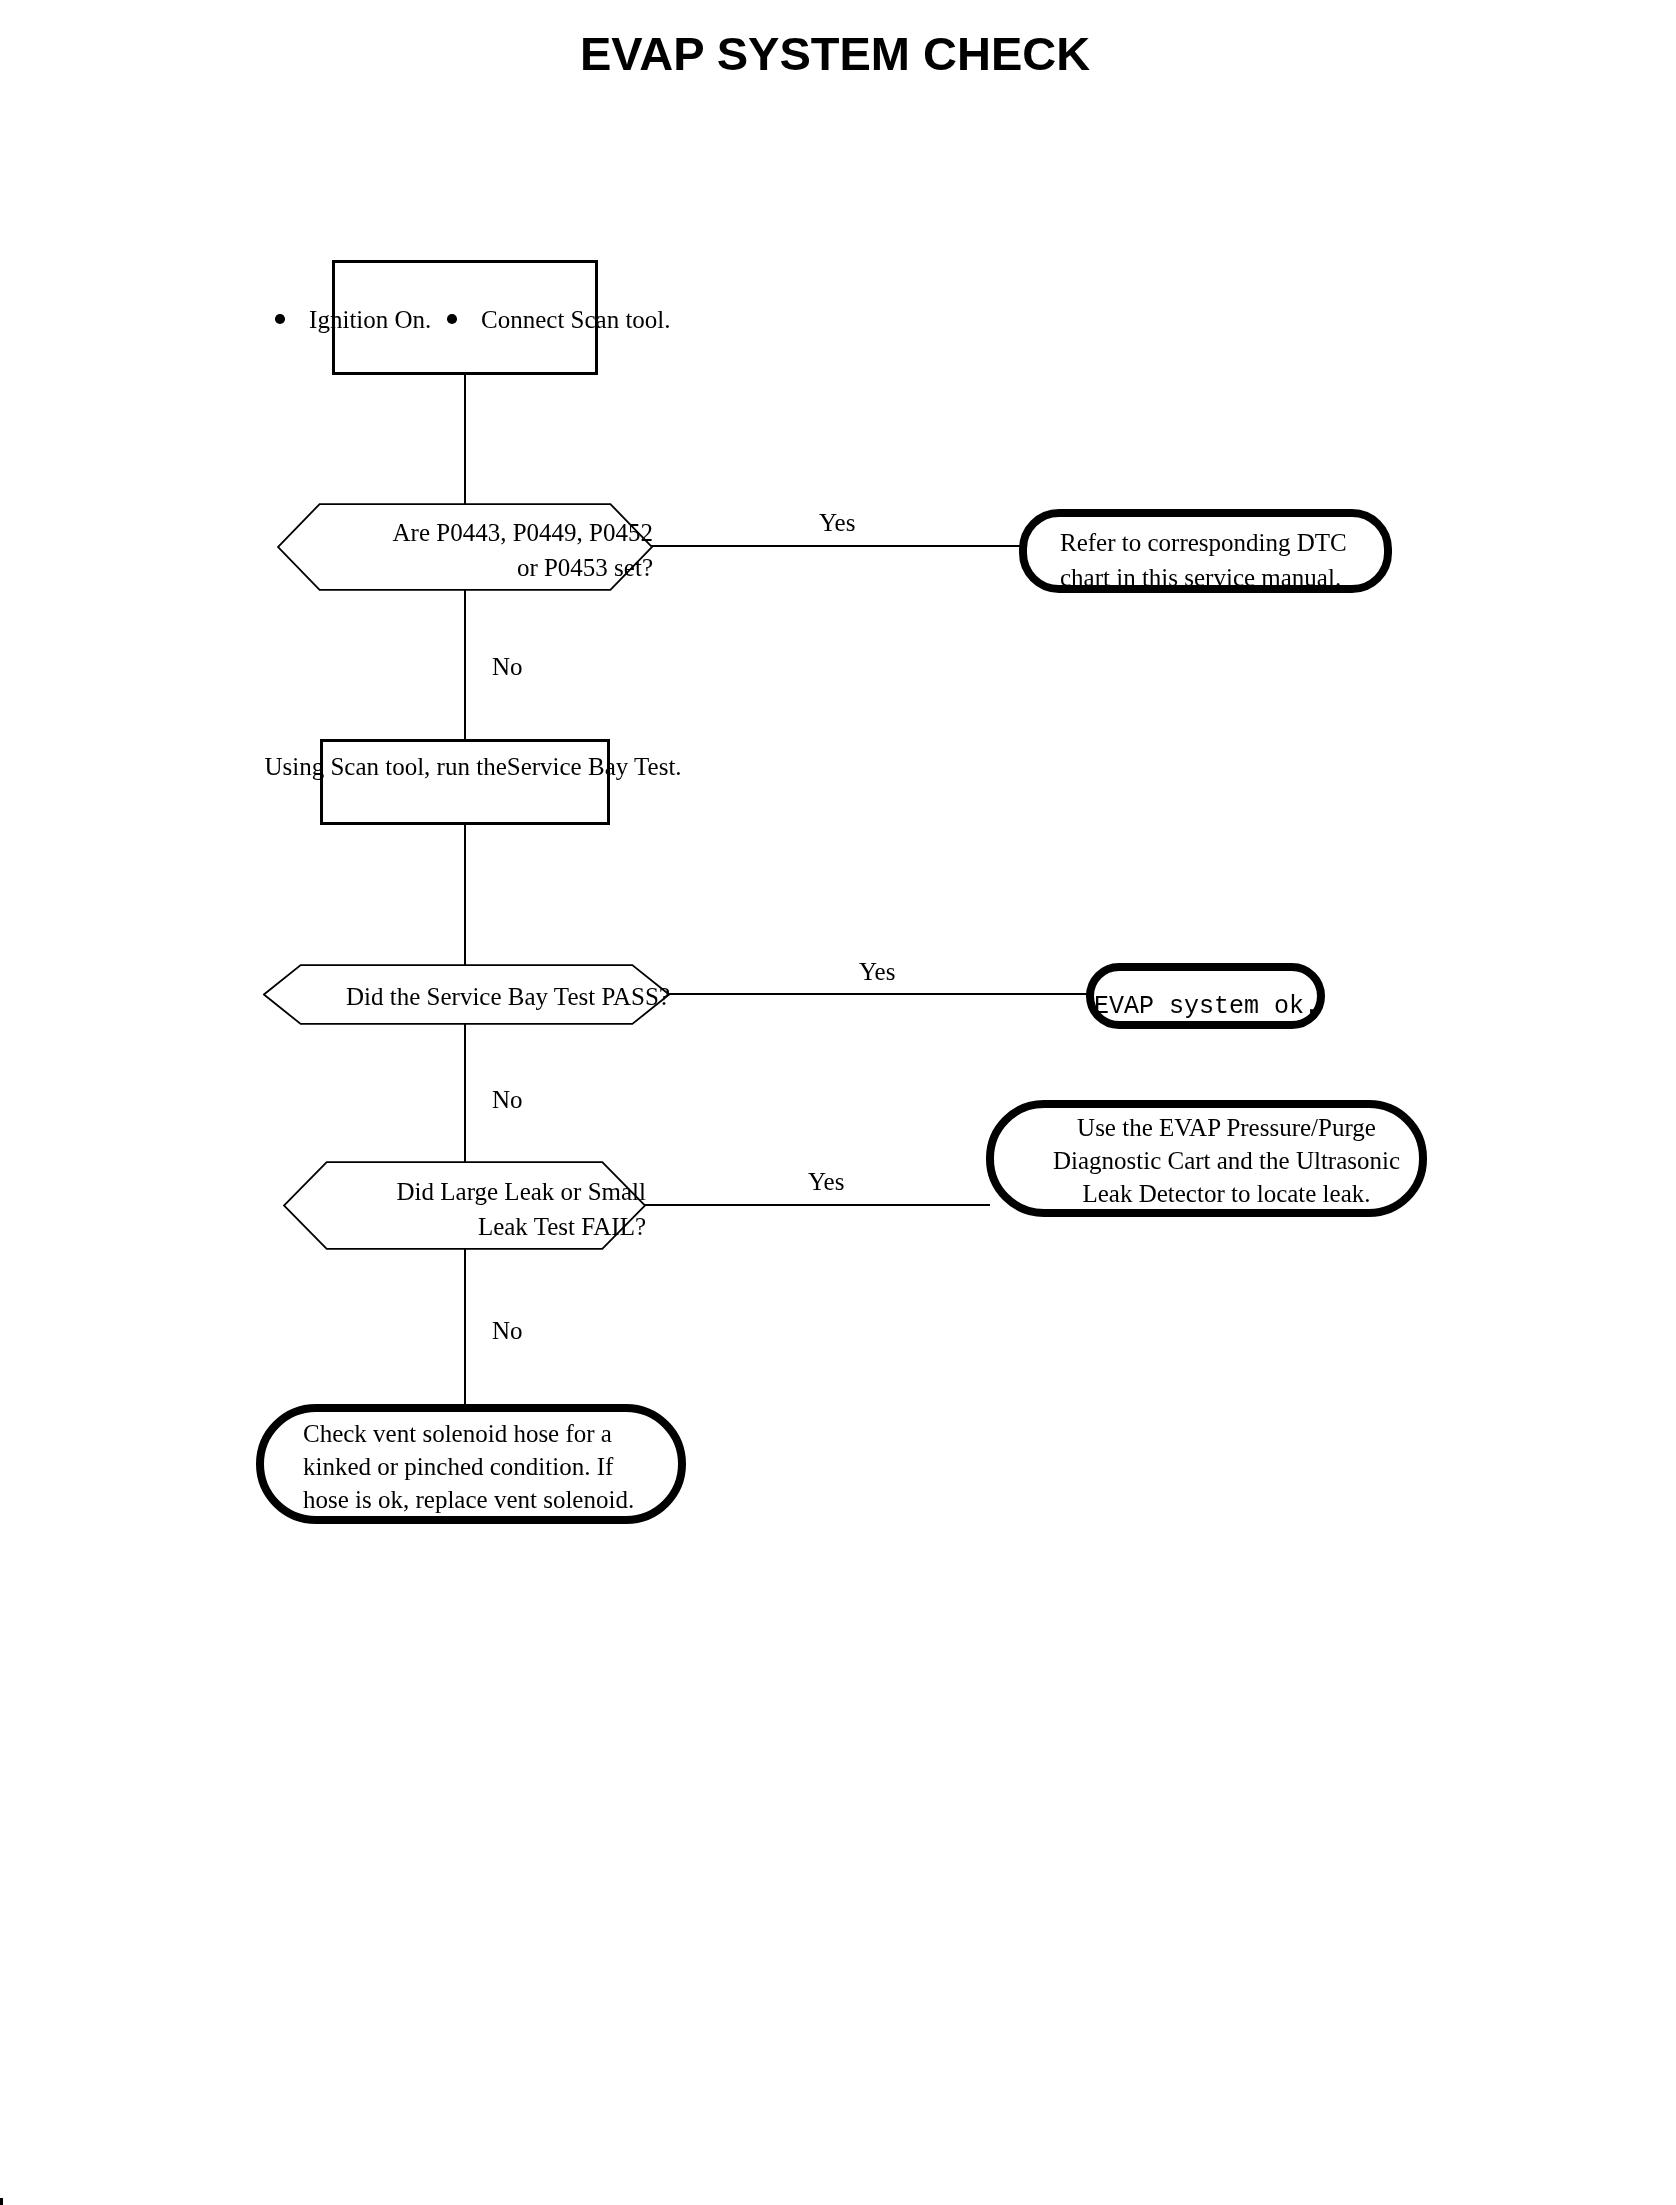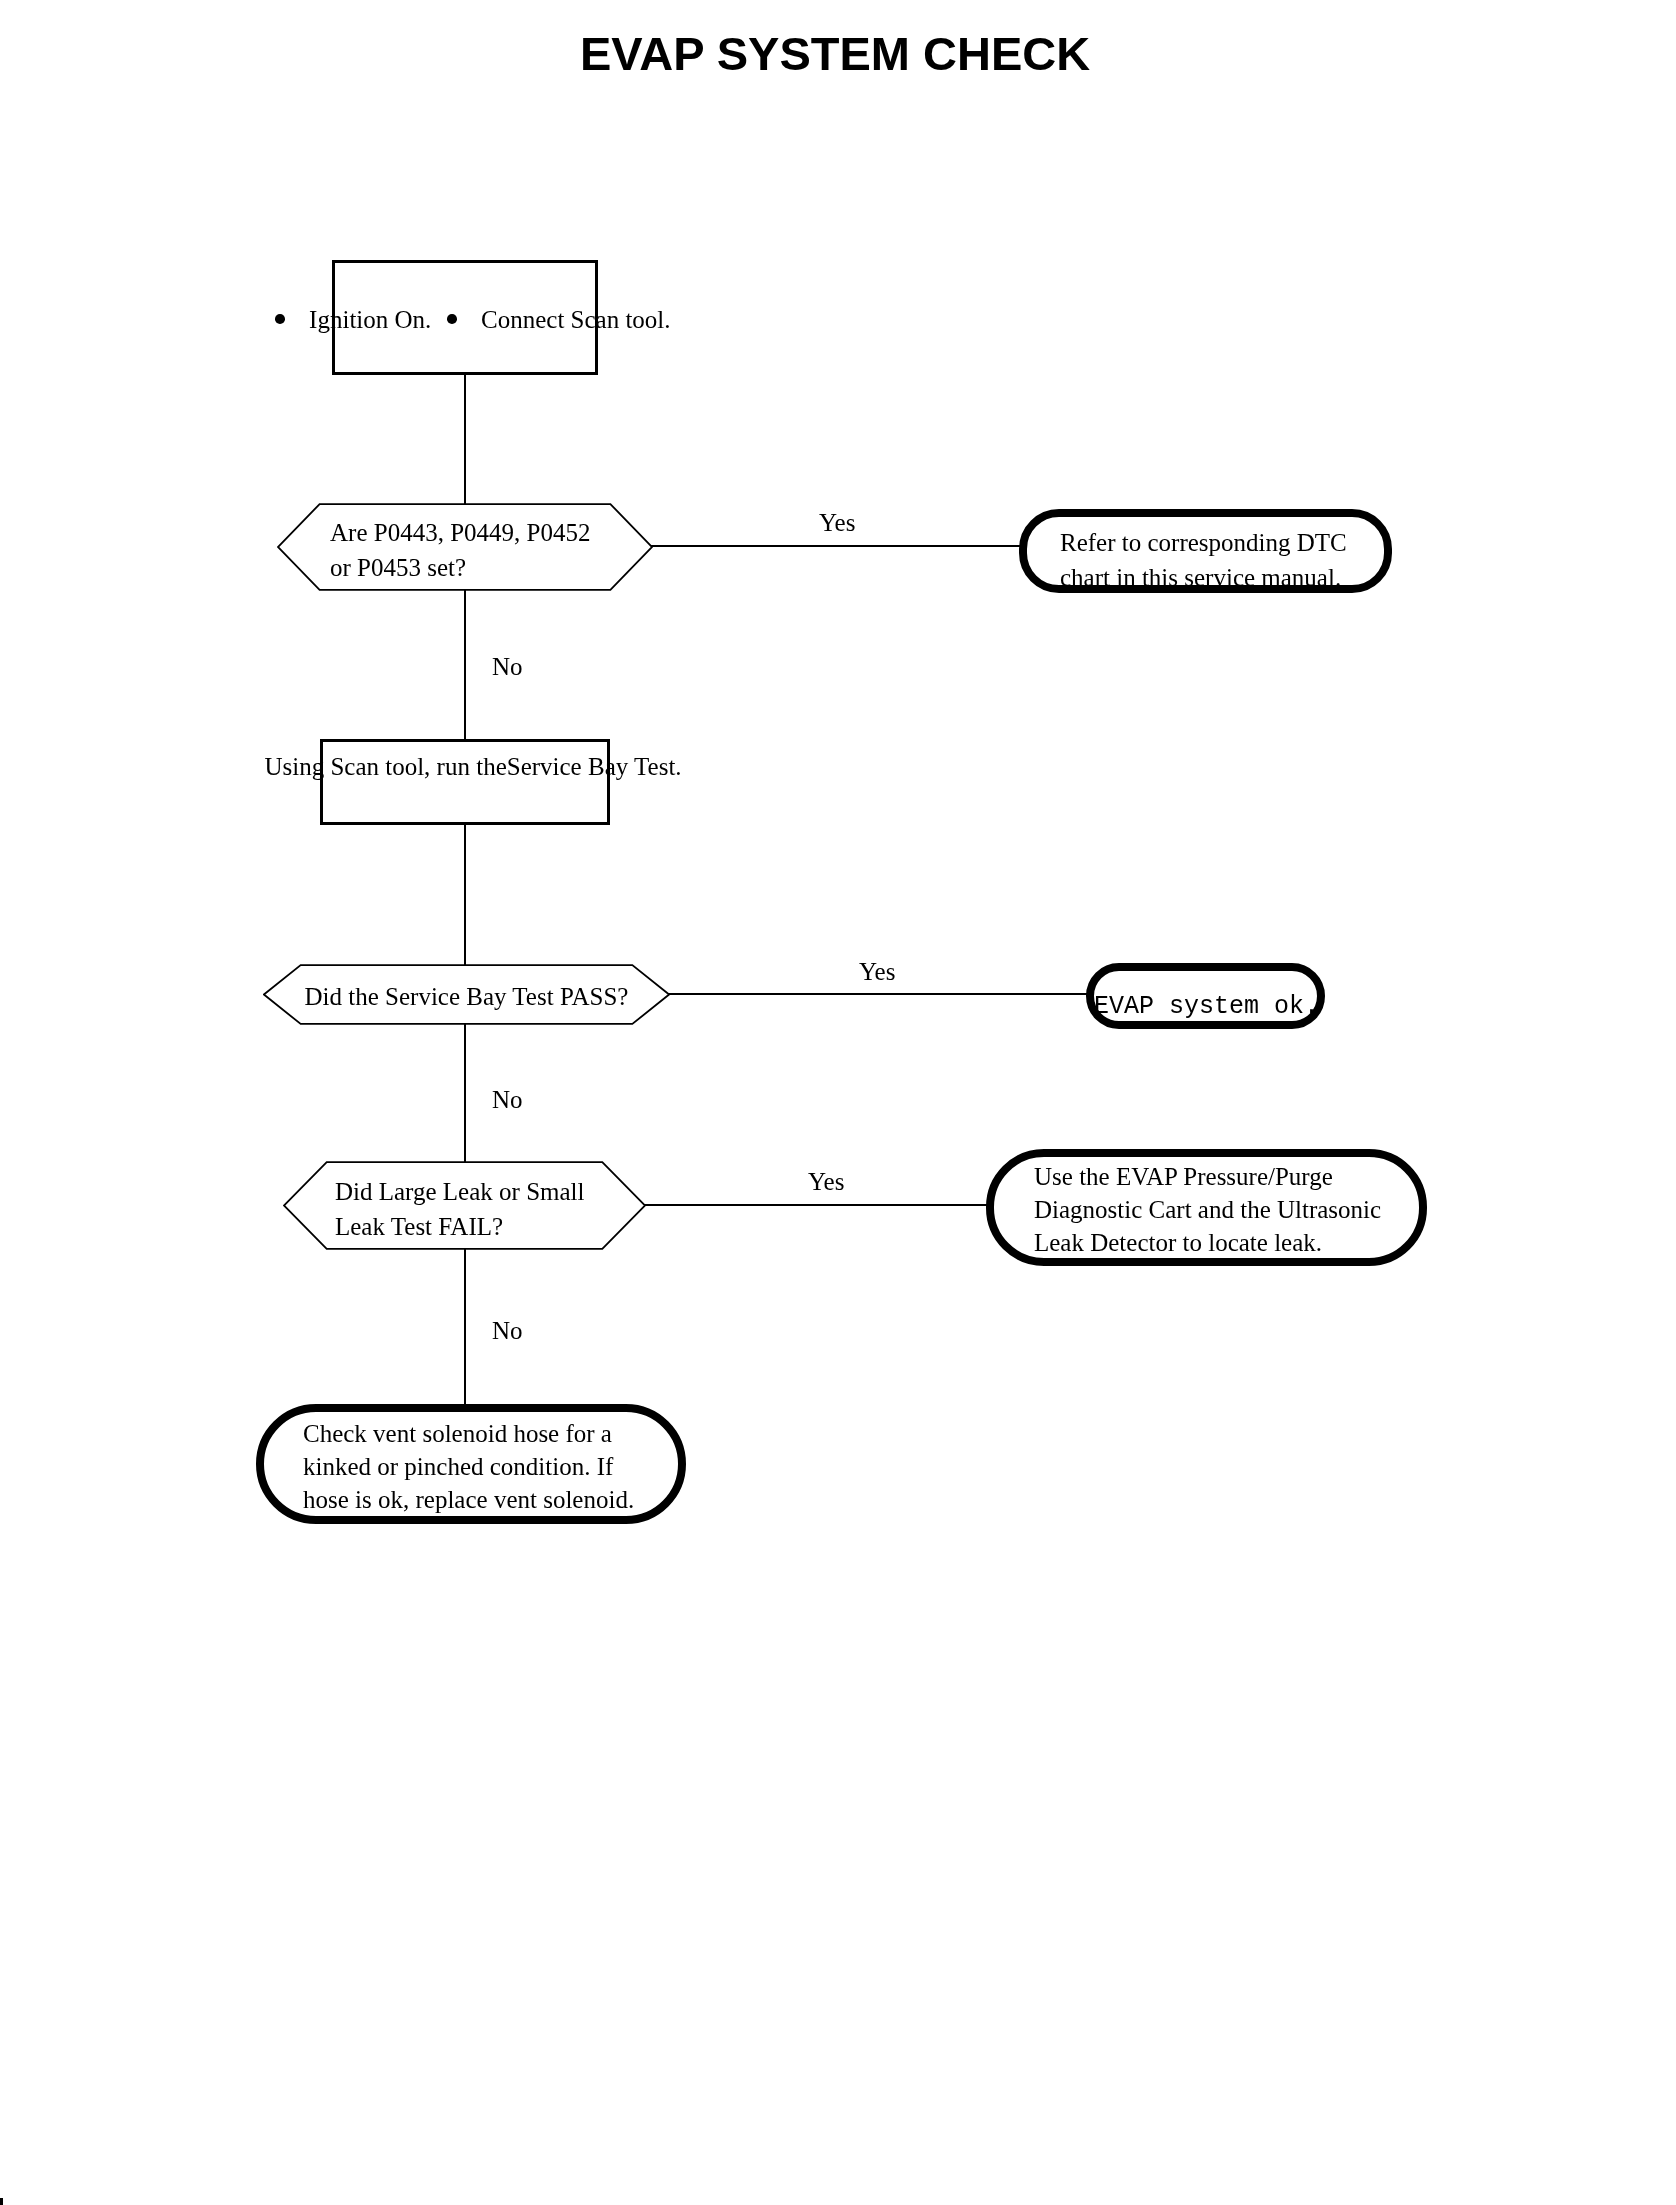--- a/index.html
+++ b/index.html
@@ -50,20 +50,21 @@
   .hex { position: absolute; }
   .hex svg { display: block; }
   .hex-text {
     position: absolute;
     inset: 0;
     display: flex;
     flex-direction: column;
     justify-content: center;
     padding-top: 6px;
     box-sizing: border-box;
+    align-items: flex-end;
   }
   .node-line { font-size: 25px; line-height: 35px; white-space: nowrap; }
   .node-line.tight { line-height: 33px; }
   .center-text { text-align: center; }
   .bullet-row { display: flex; align-items: center; }
   .bullet-dot {
     width: 9.7px; height: 9.7px;
     background: #000000;
     border-radius: 50%;
     margin-left: 16px;
@@ -155,21 +156,21 @@
   <div class="hex" style="left:283px; top:1161px; width:363px; height:89px;">
     <svg width="363" height="89" viewBox="0 0 598 146">
       <polygon points="72,1.5 526,1.5 596.5,73 526,144.5 72,144.5 1.5,73" fill="#ffffff" stroke="#000000" stroke-width="3"></polygon>
     </svg>
     <div class="hex-text" style="padding-left:52px;">
       <div class="node-line">Did Large Leak or Small</div>
       <div class="node-line">Leak Test FAIL?</div>
     </div>
   </div>
 
-  <div class="round-box" style="left:986px; top:1149px; width:441px; height:117px; border-radius:58px; padding-left:40px; padding-top:4.9px;">
+  <div class="round-box" style="left:986px; top:1100px; width:441px; height:117px; border-radius:58px; padding-left:40px; padding-top:4.9px;text-align:center;">
     <div class="node-line tight">Use the EVAP Pressure/Purge</div>
     <div class="node-line tight">Diagnostic Cart and the Ultrasonic</div>
     <div class="node-line tight">Leak Detector to locate leak.</div>
   </div>
 
   <div class="round-box" style="left:256px; top:1404px; width:430px; height:120px; border-radius:60px; padding-left:39px; padding-top:4.9px;">
     <div class="node-line tight">Check vent solenoid hose for a</div>
     <div class="node-line tight">kinked or pinched condition. If</div>
     <div class="node-line tight">hose is ok, replace vent solenoid.</div>
   </div>

